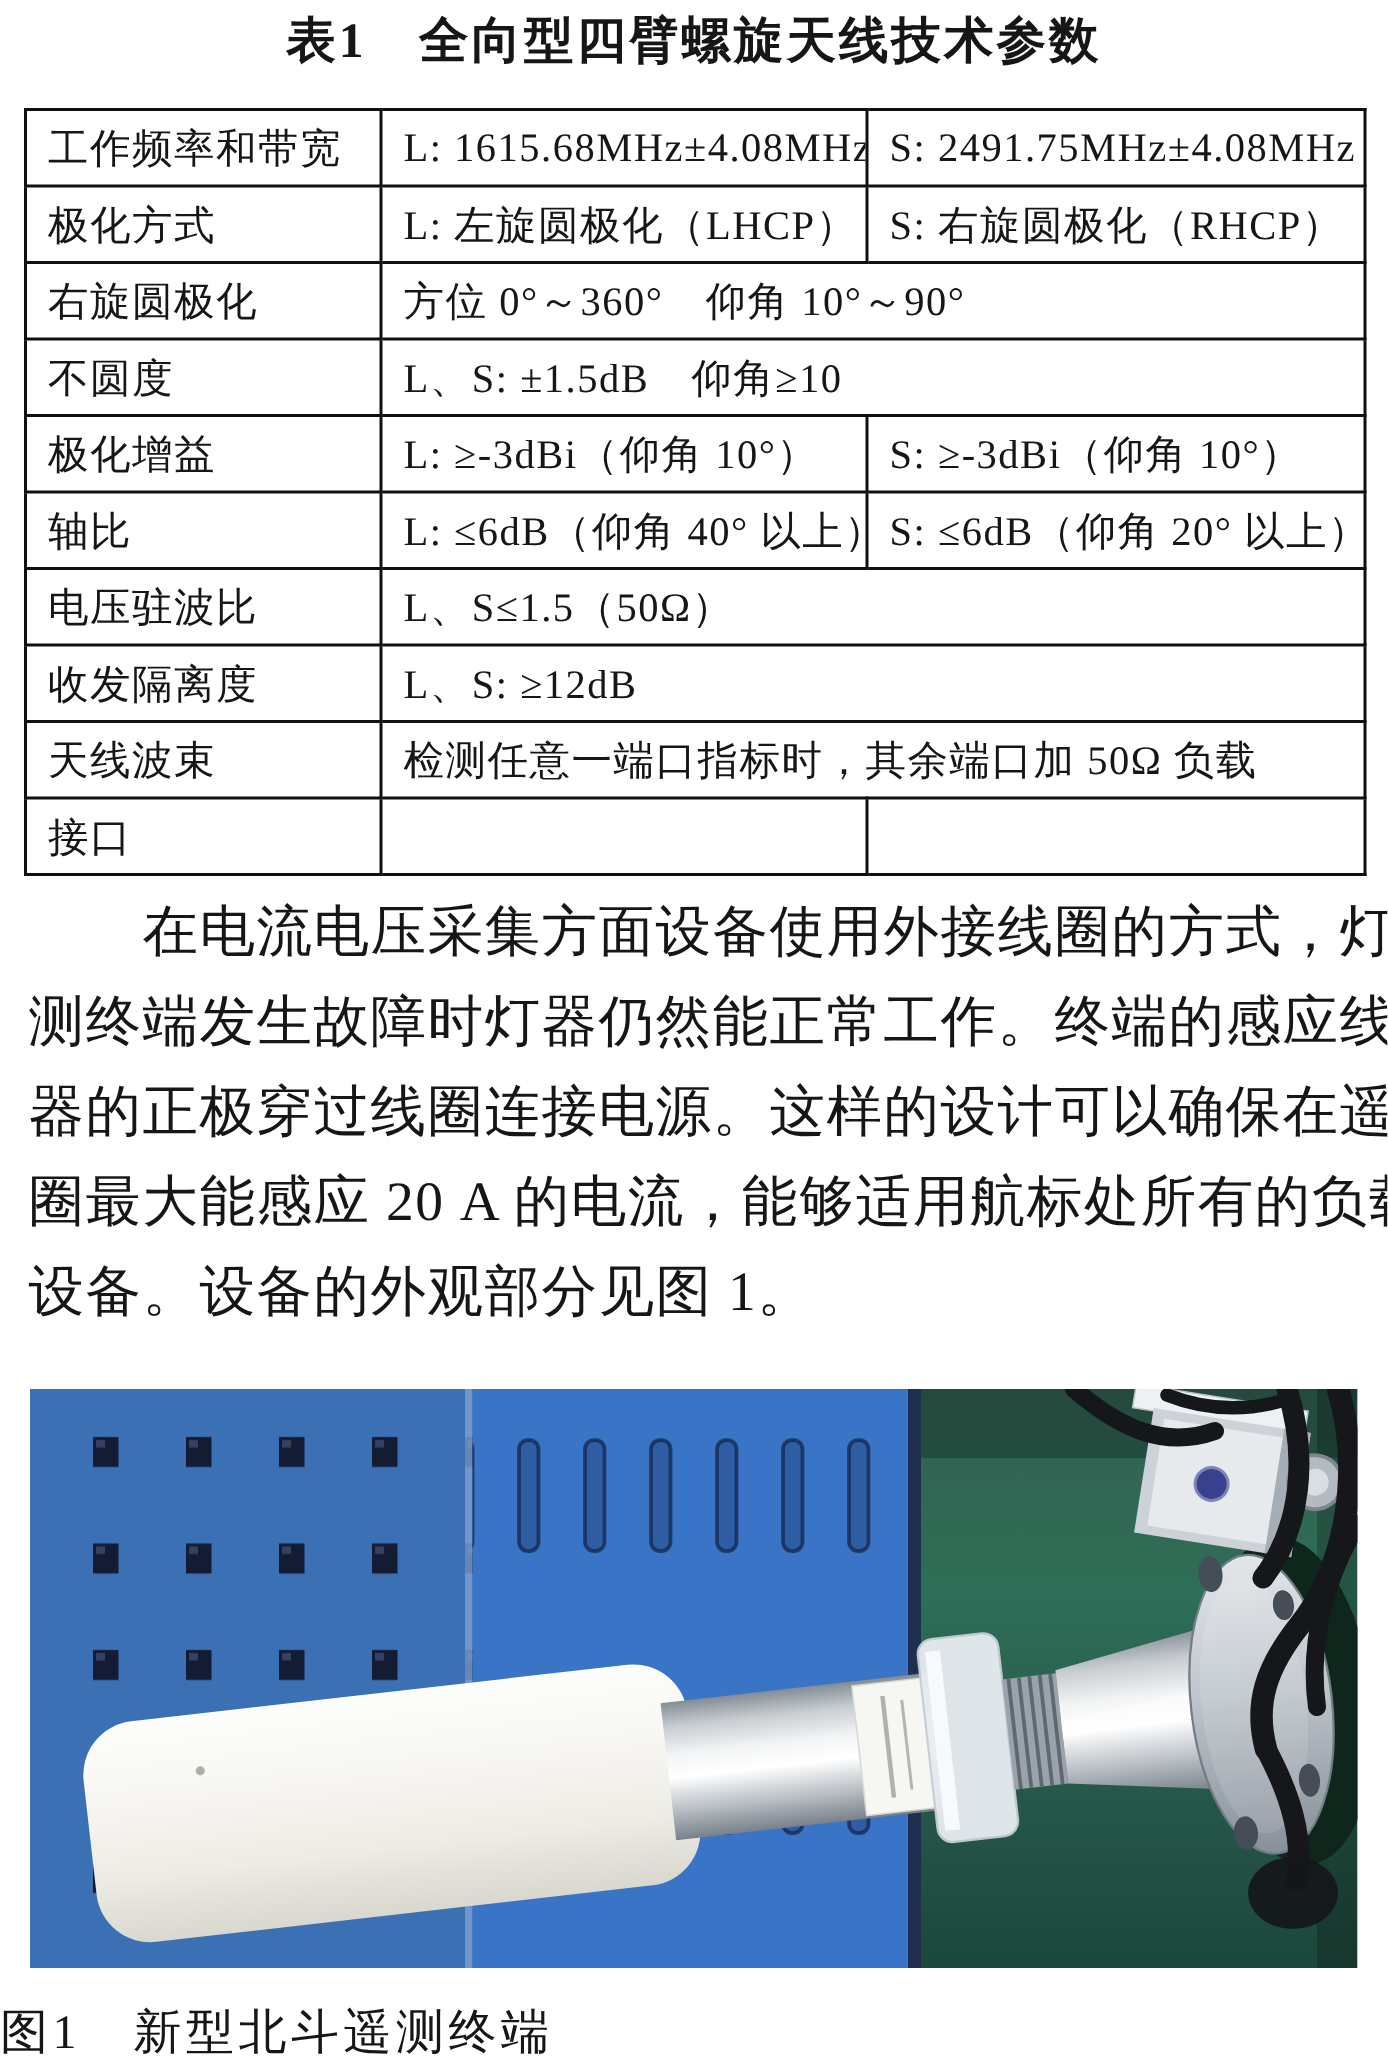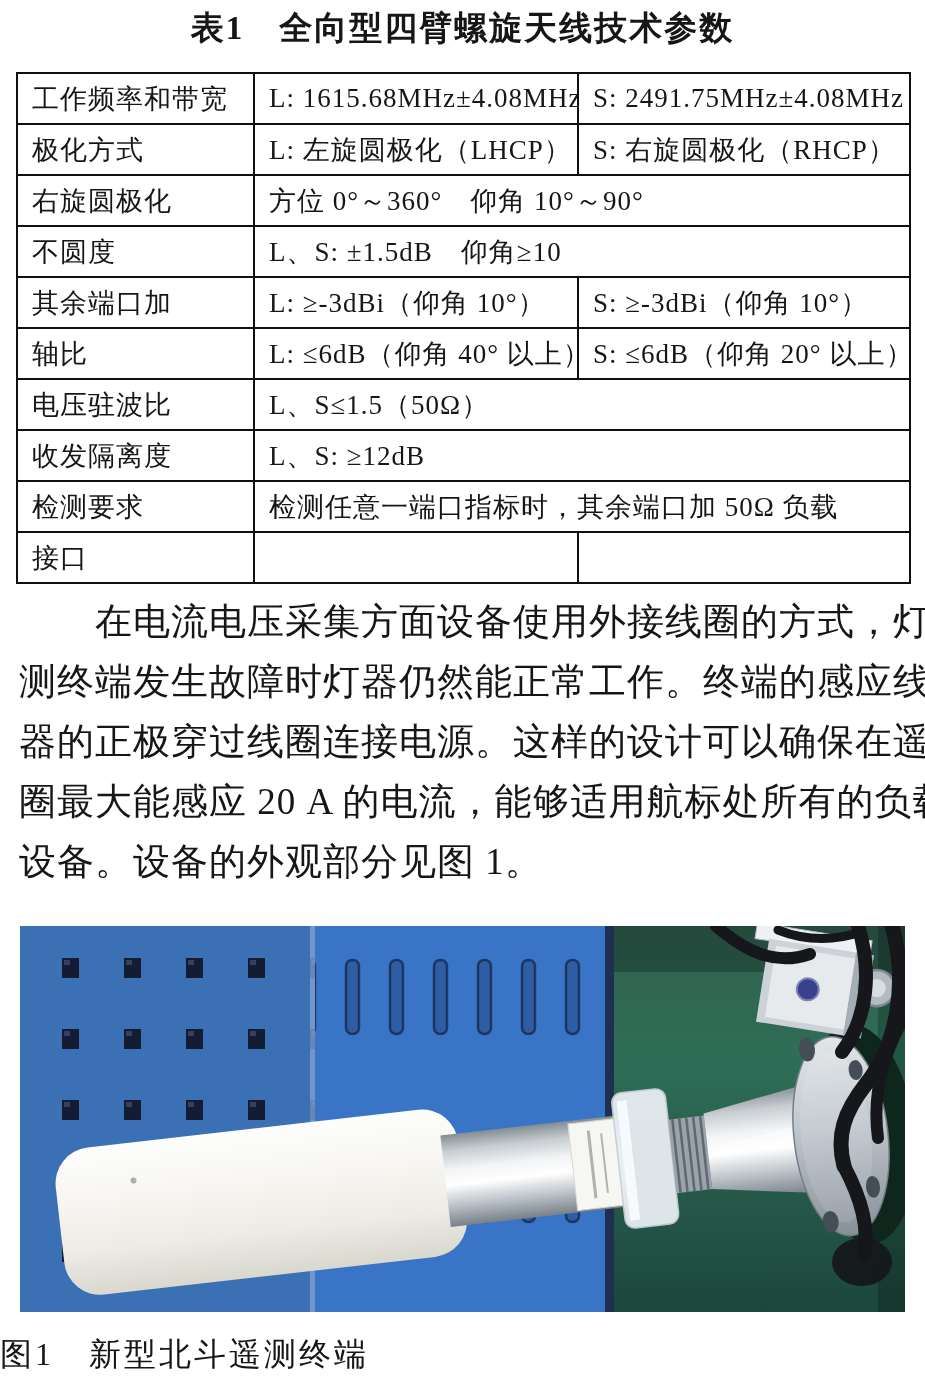--- a/index.html
+++ b/index.html
@@ -58,39 +58,39 @@
       </tr>
       <tr>
         <td>右旋圆极化</td>
         <td colspan="2">方位 0°～360°　仰角 10°～90°</td>
       </tr>
       <tr>
         <td>不圆度</td>
         <td colspan="2">L、S: ±1.5dB　仰角≥10</td>
       </tr>
       <tr>
-        <td>其余端口加</td>
+        <td>极化增益</td>
         <td>L: ≥-3dBi（仰角 10°）</td>
         <td>S: ≥-3dBi（仰角 10°）</td>
       </tr>
       <tr>
         <td>轴比</td>
         <td>L: ≤6dB（仰角 40° 以上）</td>
         <td>S: ≤6dB（仰角 20° 以上）</td>
       </tr>
       <tr>
         <td>电压驻波比</td>
         <td colspan="2">L、S≤1.5（50Ω）</td>
       </tr>
       <tr>
         <td>收发隔离度</td>
         <td colspan="2">L、S: ≥12dB</td>
       </tr>
       <tr>
-        <td>检测要求</td>
+        <td>天线波束</td>
         <td colspan="2">检测任意一端口指标时，其余端口加 50Ω 负载</td>
       </tr>
       <tr>
         <td>接口</td>
         <td></td>
         <td></td>
       </tr>
     </tbody>
   </table>
 

